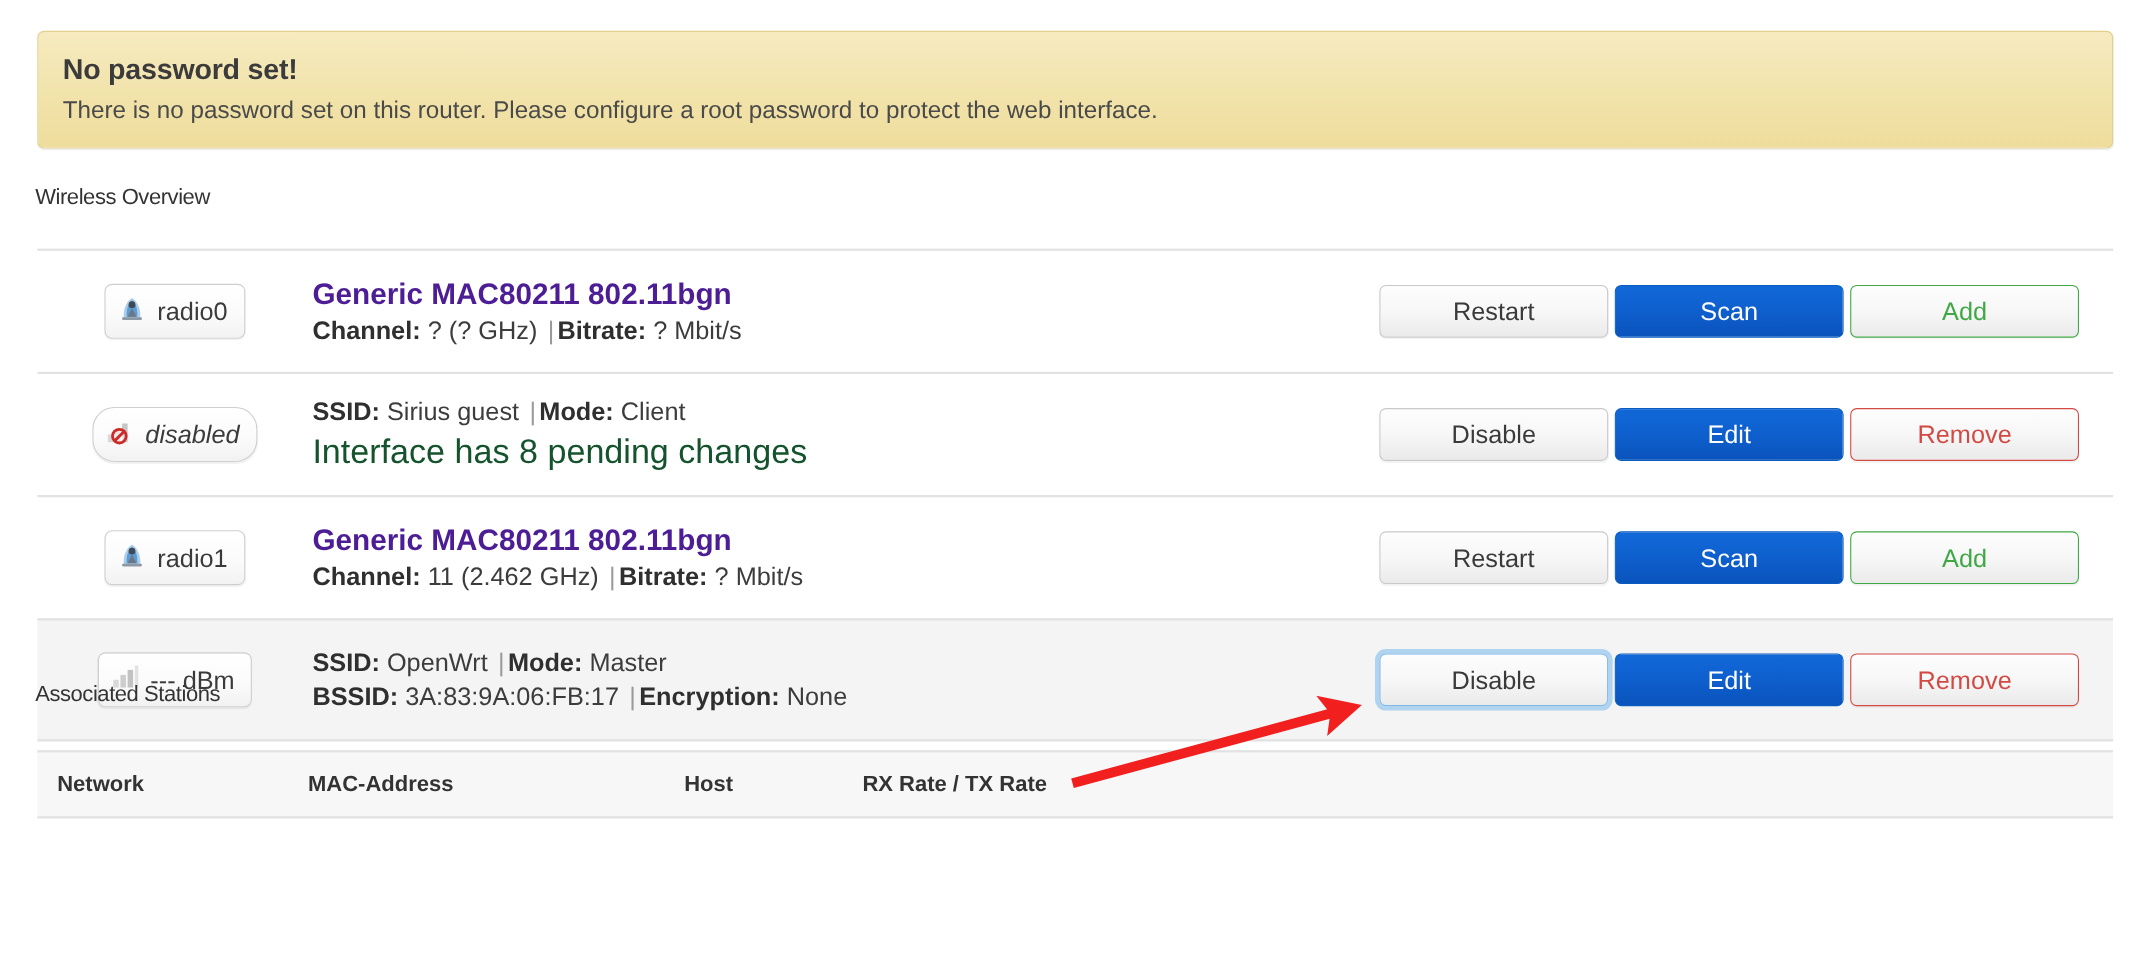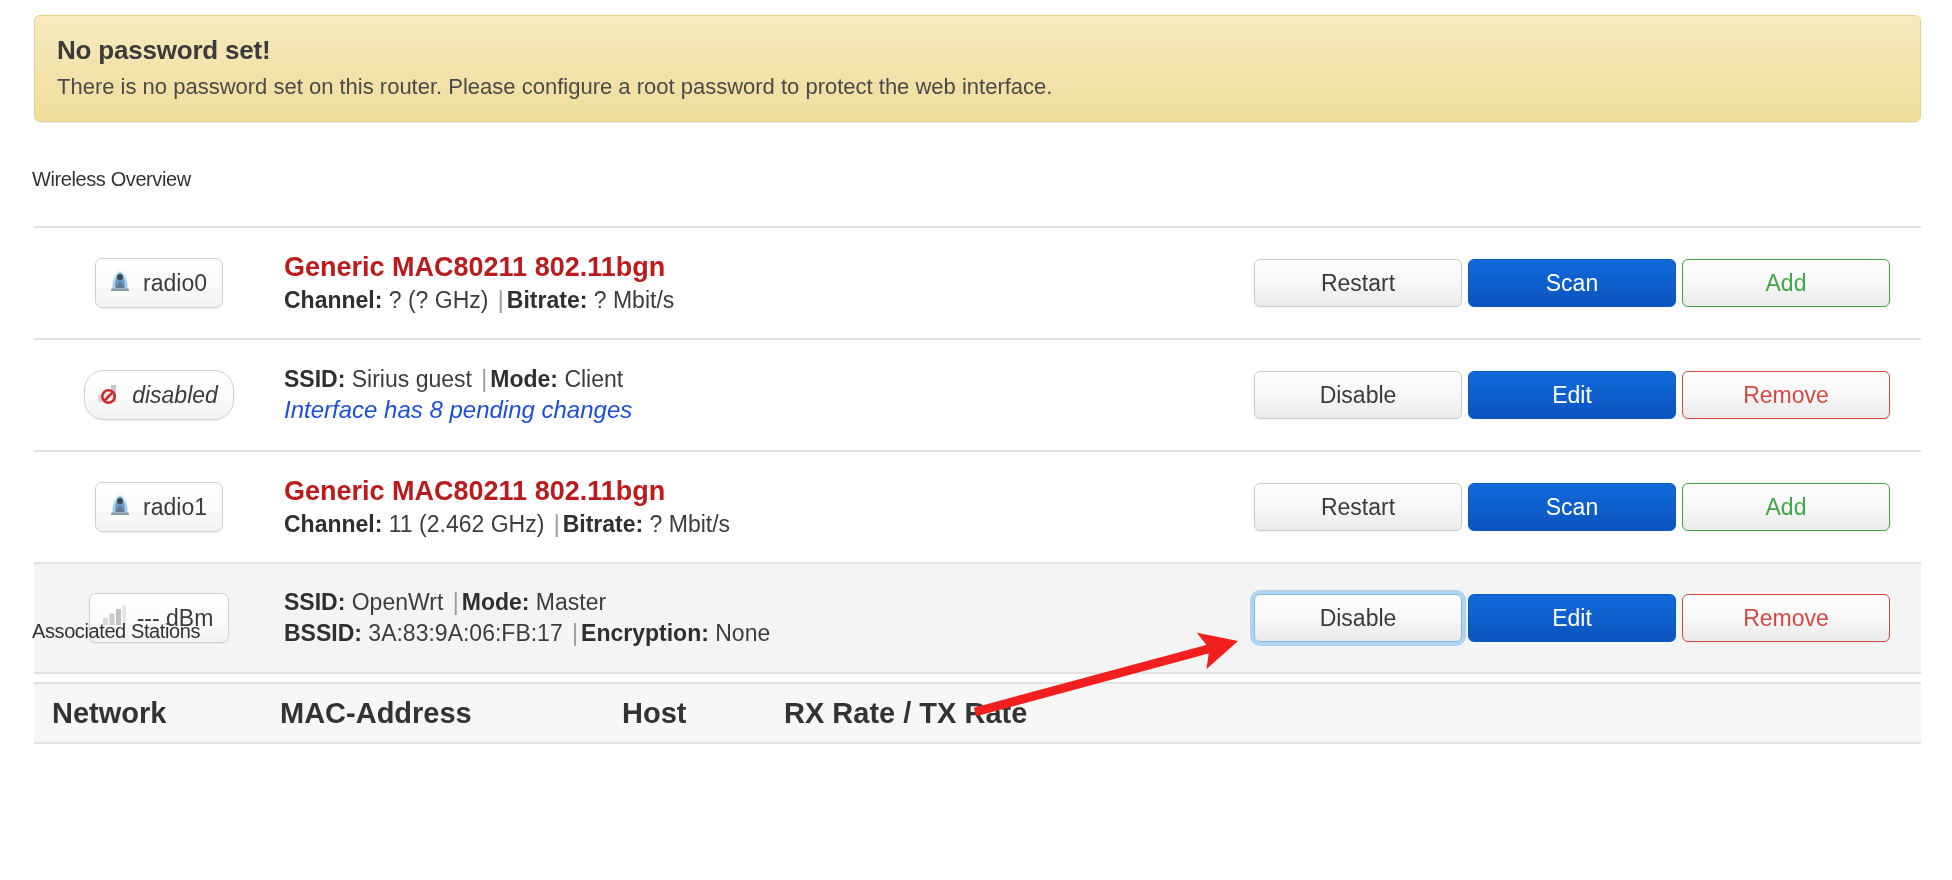--- a/index.html
+++ b/index.html
@@ -19,21 +19,21 @@
   .page {
     position: relative;
     width: 1952px;
     height: 880px;
   }
 
   
   .alert {
     position: absolute;
     left: 34px;
-    top: 15px;
+    top: 28px;
     width: 1887px;
     box-sizing: border-box;
     padding: 18px 22px 20px 22px;
     border: 1px solid #e3d08a;
     border-radius: 6px;
     background: linear-gradient(to bottom, #f6ebc0 0%, #f2e3ab 55%, #eedd9c 100%);
     box-shadow: 0 1px 1px rgba(0,0,0,0.08);
   }
   .alert-title {
     font-size: 26px;
@@ -110,31 +110,30 @@
   }
   .info-line {
     font-size: 23px;
     line-height: 1.34;
     color: #3c3c3c;
     white-space: nowrap;
   }
   .info-line.big {
     font-size: 27px;
     font-weight: bold;
-    color: #b91c1c;
+    color: #4c1d95;
     line-height: 1.3;
   }
   .info-line b { font-weight: bold; color: #2f2f2f; }
   .sep { color: #9a9a9a; padding: 0 3px; }
   .pending-link {
-    font-size: 24px;
-    color: #1d4ed8;
+    font-size: 31px;
+    color: #14532d;
     text-decoration: none;
     line-height: 1.34;
-    font-style: italic;
   }
 
   .col-actions {
     flex: none;
     display: flex;
     align-items: center;
     gap: 6px;
     padding-right: 31px;
   }
 
@@ -191,21 +190,21 @@
   .stations-head {
     display: flex;
     align-items: center;
     height: 62px;
     background: #f7f7f7;
     border-top: 2px solid #e2e2e2;
     border-bottom: 2px solid #e2e2e2;
     box-sizing: border-box;
   }
   .stations-head .th {
-    font-size: 29px;
+    font-size: 20px;
     font-weight: bold;
     color: #333333;
     white-space: nowrap;
   }
   .th-network { width: 246px; padding-left: 18px; box-sizing: border-box; }
   .th-mac     { width: 342px; }
   .th-host    { width: 162px; }
   .th-signal  { width: 342px; }
   .th-rate    { flex: 1 1 auto; }
 

